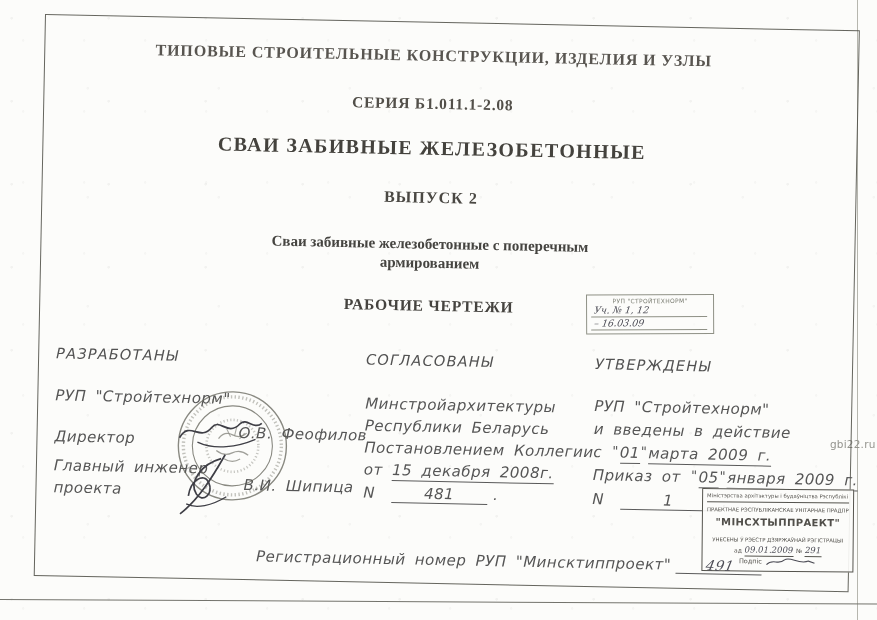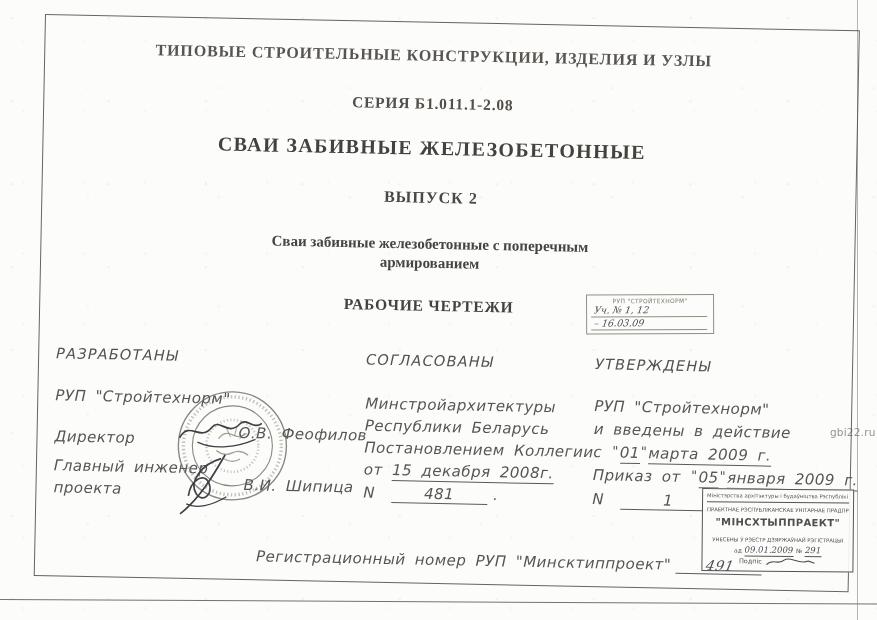--- a/index.html
+++ b/index.html
@@ -18,21 +18,21 @@
   }
   
   .sheet{
     position:absolute;left:45px;top:14px;width:813px;height:560px;
     border:1.6px solid rgba(74,74,66,.85);
     transform:rotate(1.15deg);transform-origin:0 0;
   }
   
   .edge-v{position:absolute;left:857px;top:0;height:620px;border-left:1.2px solid #b6b6ae;}
   .edge-b{position:absolute;left:-6px;top:599px;width:895px;border-top:1.5px solid #73736c;transform:rotate(.3deg);transform-origin:0 0;}
-  .watermark{position:absolute;left:830px;top:426px;font-size:10.5px;color:#94948e;letter-spacing:.2px;}
+  .watermark{position:absolute;left:830px;top:438px;font-size:10.5px;color:#94948e;letter-spacing:.2px;}
 
   
   .title{
     position:absolute;left:0;width:813px;box-sizing:border-box;padding-right:36px;
     text-align:center;font-family:"Liberation Serif","DejaVu Serif",serif;
     font-weight:bold;color:#4e4b45;white-space:nowrap;
   }
   .t1{top:24px;font-size:16px;letter-spacing:.9px;color:#585550;}
   .t2{top:72px;font-size:15.5px;letter-spacing:.8px;color:#524f49;}
   .t3{top:114px;font-size:20px;letter-spacing:1.4px;color:#44423d;}

